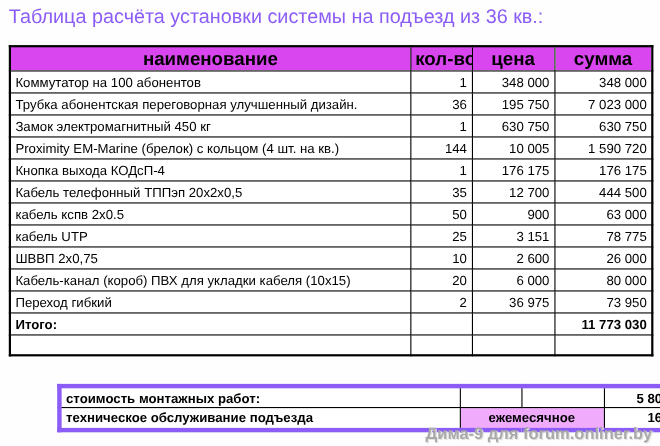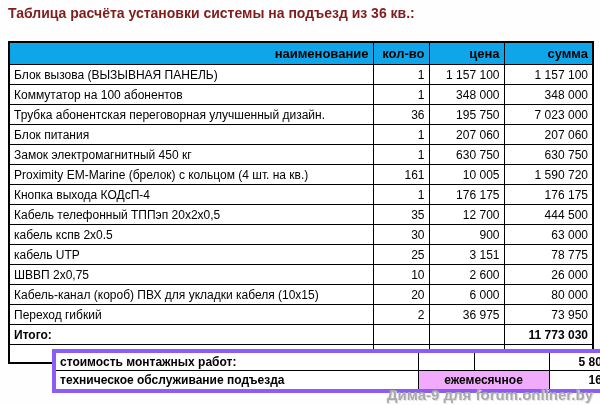--- a/index.html
+++ b/index.html
@@ -4,41 +4,41 @@
 <style>
   html,body{margin:0;padding:0;}
   body{
     width:600px;height:405px;position:relative;overflow:hidden;
     background:#fefefe;
     font-family:"Liberation Sans",sans-serif;
     color:#000;
   }
   .title{
     position:absolute;left:8px;top:5px;
-    font-size:14px;font-weight:bold;color:#7f1d1d;
+    font-size:18px;font-weight:normal;color:#8b5cf6;
     letter-spacing:0;
   }
   table{border-collapse:collapse;table-layout:fixed;}
   #main-table{position:absolute;left:8px;top:41px;width:584px;border:2px solid #000;}
   #summary-table{position:absolute;left:8px;top:349px;width:584px;border:4px solid #8b5cf6;margin-left:44px;}
   td,th{
     border:1px solid #000;
     font-size:12px;
     height:19px;
     padding:0 4px;
     white-space:nowrap;overflow:hidden;
     vertical-align:middle;
     background:#fff;
   }
   th{
-    background:#0ea5e9;
+    background:#d946ef;
     font-weight:bold;
-    text-align:right;
+    text-align:center;
     height:21px;
-    font-size:13px;
+    font-size:17px;
   }
   td.num{text-align:right;}
   td.bold, tr.bold td{font-weight:bold;}
   td.green{
     background:#f0abfc;
     text-align:center;
     font-weight:bold;
   }
   .col-name{width:364px;}
   .col-qty{width:56px;}
@@ -64,70 +64,58 @@
       <col class="col-sum">
   </colgroup>
   <tbody>
       <tr>
     <th>наименование</th>
     <th>кол-во</th>
     <th>цена</th>
     <th>сумма</th>
   </tr>
   <tr>
-    <td>Блок вызова (ВЫЗЫВНАЯ ПАНЕЛЬ)</td>
-    <td class="num">1</td>
-    <td class="num">1 157 100</td>
-    <td class="num">1 157 100</td>
-  </tr>
-  <tr>
     <td>Коммутатор на 100 абонентов</td>
     <td class="num">1</td>
     <td class="num">348 000</td>
     <td class="num">348 000</td>
   </tr>
   <tr>
     <td>Трубка абонентская переговорная улучшенный дизайн.</td>
     <td class="num">36</td>
     <td class="num">195 750</td>
     <td class="num">7 023 000</td>
   </tr>
   <tr>
-    <td>Блок питания</td>
-    <td class="num">1</td>
-    <td class="num">207 060</td>
-    <td class="num">207 060</td>
-  </tr>
-  <tr>
     <td>Замок  электромагнитный 450 кг</td>
     <td class="num">1</td>
     <td class="num">630 750</td>
     <td class="num">630 750</td>
   </tr>
   <tr>
     <td>Proximity EM-Marine (брелок) с кольцом (4 шт. на кв.)</td>
-    <td class="num">161</td>
+    <td class="num">144</td>
     <td class="num">10 005</td>
     <td class="num">1 590 720</td>
   </tr>
   <tr>
     <td>Кнопка выхода КОДсП-4</td>
     <td class="num">1</td>
     <td class="num">176 175</td>
     <td class="num">176 175</td>
   </tr>
   <tr>
     <td>Кабель телефонный ТППэп 20х2х0,5</td>
     <td class="num">35</td>
     <td class="num">12 700</td>
     <td class="num">444 500</td>
   </tr>
   <tr>
     <td>кабель кспв 2х0.5</td>
-    <td class="num">30</td>
+    <td class="num">50</td>
     <td class="num">900</td>
     <td class="num">63 000</td>
   </tr>
   <tr>
     <td>кабель UTP</td>
     <td class="num">25</td>
     <td class="num">3 151</td>
     <td class="num">78 775</td>
   </tr>
   <tr>

